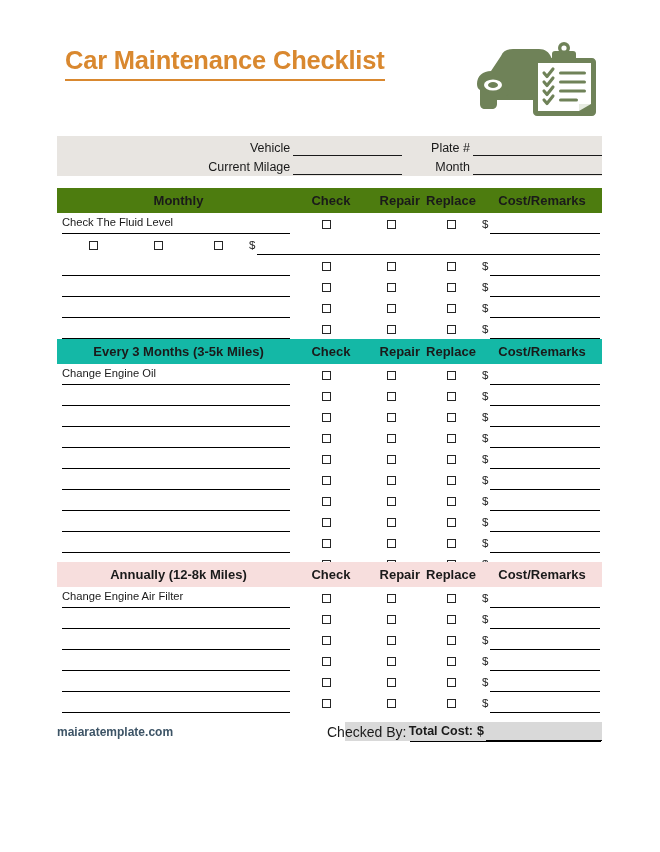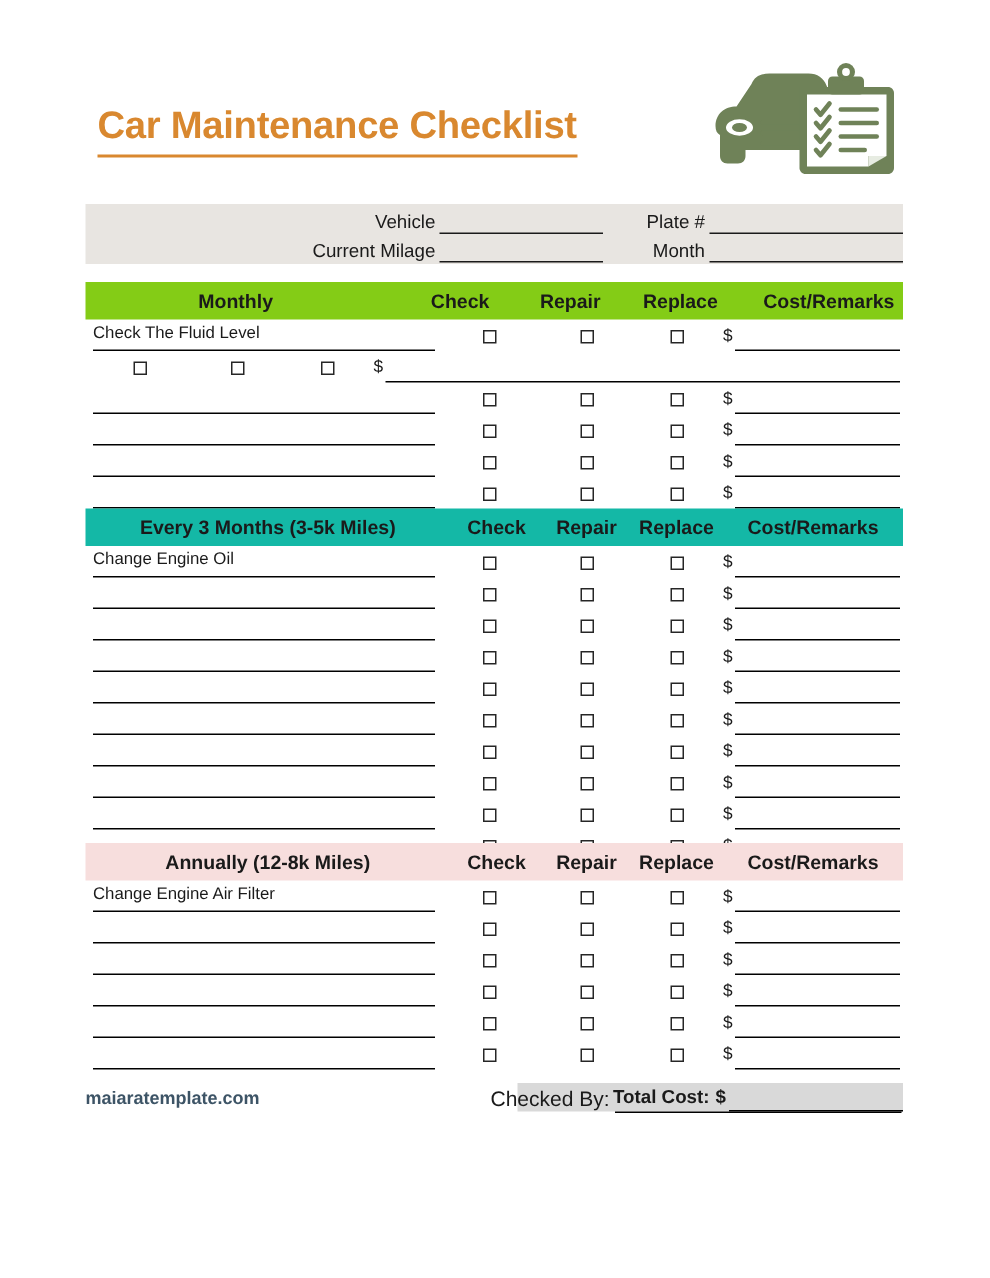--- a/index.html
+++ b/index.html
@@ -96,21 +96,21 @@
   }
   .sec-head {
     display: flex;
     align-items: center;
     height: 25px;
     font-weight: bold;
     font-size: 13px;
   }
   .sec-head .c-name  { width: 243px; text-align: center; }
   .sec-head .c-check { width: 62px;  text-align: center; }
-  .sec-head .c-rep   { width: 58px;  text-align: center; }
+  .sec-head .c-rep   { width: 58px;  text-align: right; }
   .sec-head .c-repl  { width: 62px;  text-align: center; }
   .sec-head .c-cost  { width: 120px; text-align: center; }
 
   .row {
     display: flex;
     align-items: flex-end;
     height: 21px;
   }
   .cell-name {
     width: 228px;
@@ -219,21 +219,21 @@
     height: 18px;
     margin-right: 1px;
   }
 </style>
 </head>
 <body>
 
 <div class="page">
 
   <div class="header">
-    <div class="title" style="color: rgb(217, 136, 47); border-bottom-color: rgb(217, 136, 47); margin-top: 24px;">Car Maintenance Checklist</div>
+    <div class="title" style="color: rgb(217, 136, 47); border-bottom-color: rgb(217, 136, 47);">Car Maintenance Checklist</div>
     <div class="logo">
       <svg viewBox="0 0 135 88" width="135" height="88" aria-hidden="true">
         <g fill="#6f8258">
 
           <path d="M10 46 C10 38 16 33 24 33 L34 18 C36 13 40 11 46 11 L72 11 C78 11 82 14 84 19 L90 33
                    L92 33 L92 40 L86 40 L86 66 C86 69 84 71 81 71 L74 71 C71 71 69 69 69 66 L69 62
                    L30 62 L30 66 C30 69 28 71 25 71 L18 71 C15 71 13 69 13 66 L13 52
                    C11 51 10 49 10 46 Z
                    M38 21 L76 21 L81 33 L33 33 Z"></path>
 
@@ -283,21 +283,21 @@
     <div class="info-row r1">
       <div class="fld-label lab-vehicle">Vehicle</div>
       <div class="fld-line line-vehicle"></div>
       <div class="fld-label lab-plate">Plate #</div>
       <div class="fld-line line-plate"></div>
     </div>
   </div>
 
   <div id="sections-root">
       <div class="section" style="top: 188px;">
-        <div class="sec-head" style="background: #84cc16; gap: 24px;">
+        <div class="sec-head" style="background: #4d7c0f;">
           <div class="c-name">Monthly</div>
           <div class="c-check">Check</div>
           <div class="c-rep">Repair</div>
           <div class="c-repl">Replace</div>
           <div class="c-cost">Cost/Remarks</div>
         </div>
         <div class="row">
           <div class="cell-name">Check The Fluid Level</div>
           <div class="cell-cb cb-check">
             <span class="checkbox"></span>

